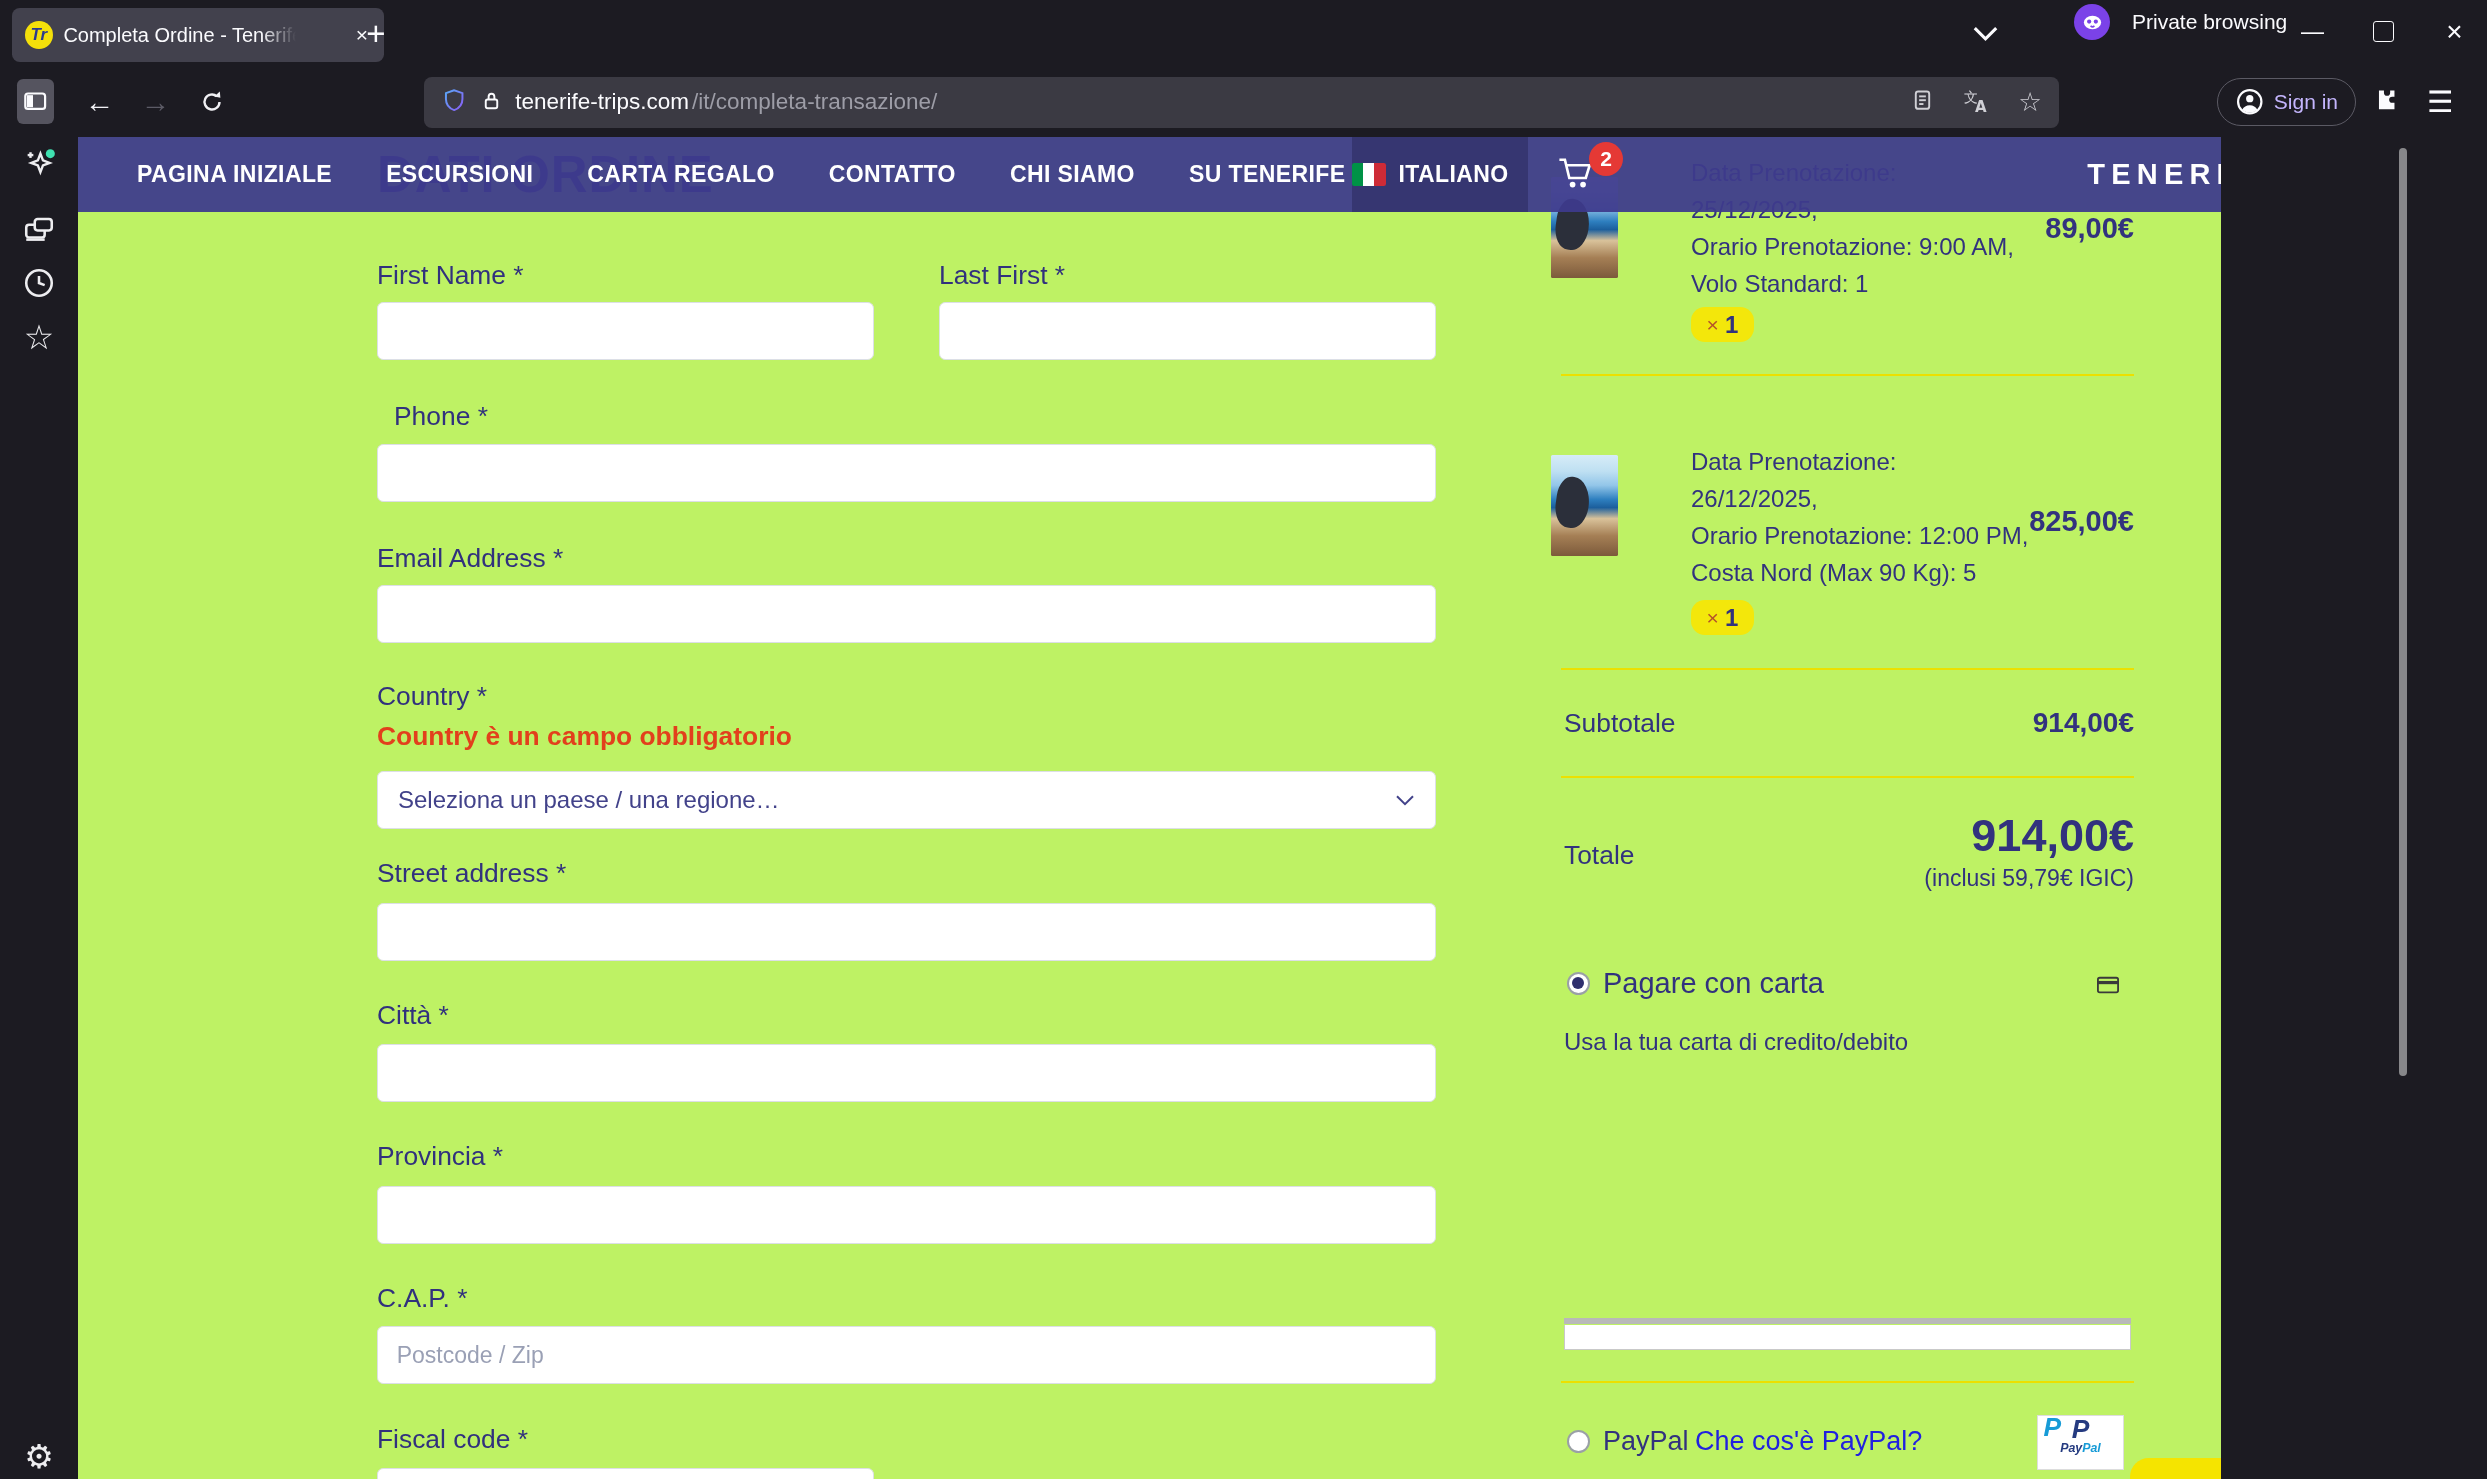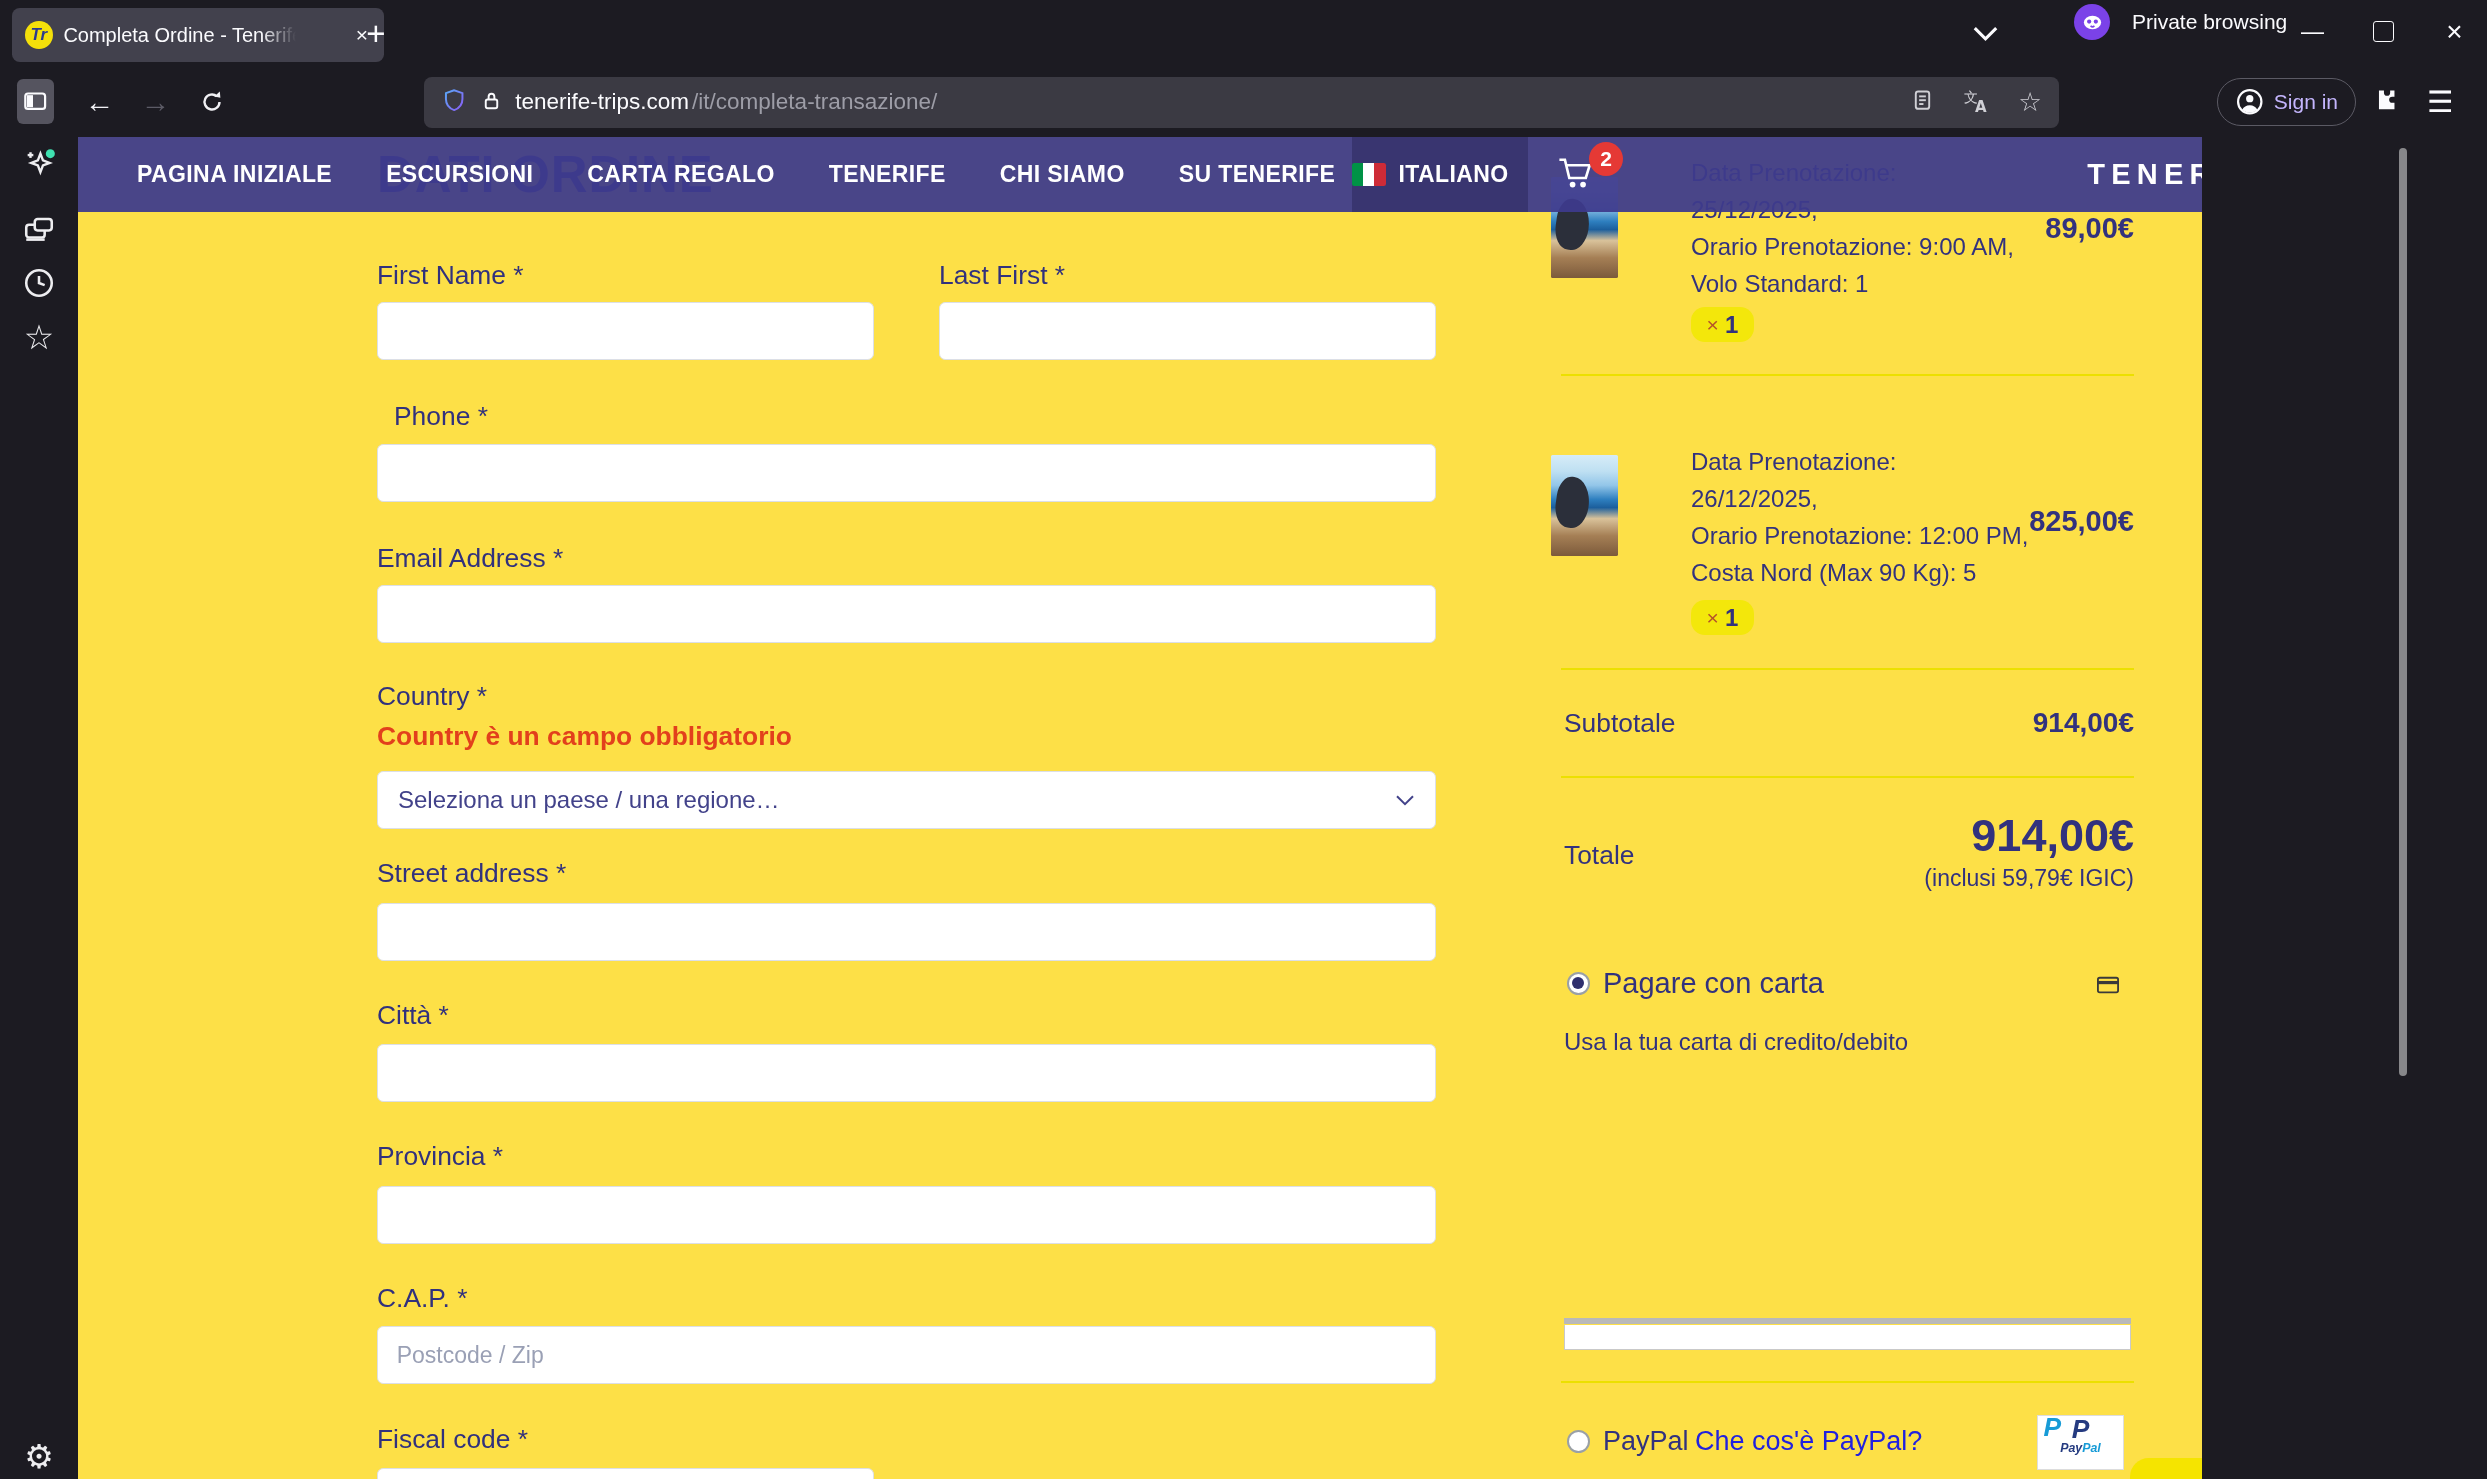--- a/index.html
+++ b/index.html
@@ -29,21 +29,21 @@
   #url-path{color:#9d9da7;font-size:22.5px;margin-left:-9.3px;}
   #url-actions{margin-left:auto;display:flex;align-items:center;gap:28px;}
   #signin{position:absolute;left:2217px;top:10px;height:48px;border:1.6px solid #5b5a64;border-radius:26px;display:flex;align-items:center;gap:9.3px;padding:0 17px;box-sizing:border-box;}
   #signin span{color:#c4b5fd;font-size:21px;}
   #ext-btn{position:absolute;left:2369px;top:17px;}
   #menu-btn{position:absolute;left:2427px;top:12.4px;font-size:29.5px;color:#fbfbfe;line-height:44px;}
   
   #fxsidebar{position:absolute;left:0;top:137px;width:78px;height:1343px;background:#1c1b22;}
   .sbicon{position:absolute;left:0;width:78px;text-align:center;color:#ededf0;}
   
-  #webpage{position:absolute;left:78px;top:137px;width:2124px;height:1343px;background:#fde047;overflow:hidden;}
+  #webpage{position:absolute;left:78px;top:137px;width:2124px;height:1343px;background:#bef264;overflow:hidden;padding-left:19px;}
   #pg-heading{position:absolute;left:299px;top:7.8px;font-size:51px;font-weight:bold;color:#3c3a8a;letter-spacing:0.8px;z-index:1;}
   #site-nav{position:absolute;left:0;top:0;width:2409px;height:75px;background:rgba(62,58,140,0.94);z-index:10;}
   #nav-items{position:absolute;left:59px;top:0;height:75px;display:flex;align-items:center;gap:54px;}
   .nav-item{color:#fff;font-size:23px;font-weight:bold;letter-spacing:0.4px;white-space:nowrap;}
   #lang-item{position:absolute;left:1274px;top:0;width:176px;height:75px;background:rgba(10,8,40,0.25);display:flex;align-items:center;gap:12.4px;}
   #flag{width:34px;height:23px;border-radius:2.3px;background:linear-gradient(90deg,#009246 0 33%,#fff 33% 66%,#ce2b37 66%);}
   #cart-btn{position:absolute;left:1477px;top:14px;width:62px;height:54px;}
   #cart-badge{position:absolute;left:34px;top:-9.3px;width:34px;height:34px;border-radius:50%;background:#e53935;color:#fff;font-size:21px;font-weight:bold;text-align:center;line-height:34px;}
   #site-logo{position:absolute;right:76px;top:0;height:75px;display:flex;align-items:center;color:#fff;font-size:29px;font-weight:bold;letter-spacing:6.2px;}
   
@@ -222,21 +222,21 @@
 
 <div id="webpage">
 
   <div id="pg-heading">DATI ORDINE</div>
 
   <div id="site-nav">
     <div id="nav-items">
       <span class="nav-item">PAGINA INIZIALE</span>
       <span class="nav-item">ESCURSIONI</span>
       <span class="nav-item">CARTA REGALO</span>
-      <span class="nav-item">TENERIFE</span>
+      <span class="nav-item">CONTATTO</span>
       <span class="nav-item">CHI SIAMO</span>
       <span class="nav-item">SU TENERIFE</span>
     </div>
     <div id="lang-item">
       <span id="flag"></span>
       <span class="nav-item">ITALIANO</span>
     </div>
     <div id="cart-btn">
       <svg width="44" height="44" viewBox="0 0 40 40">
           <path d="M4 8 h5 l4 16.5 h15 l3.5-11.5 H11" fill="none" stroke="#fff" stroke-width="2.4"></path>

